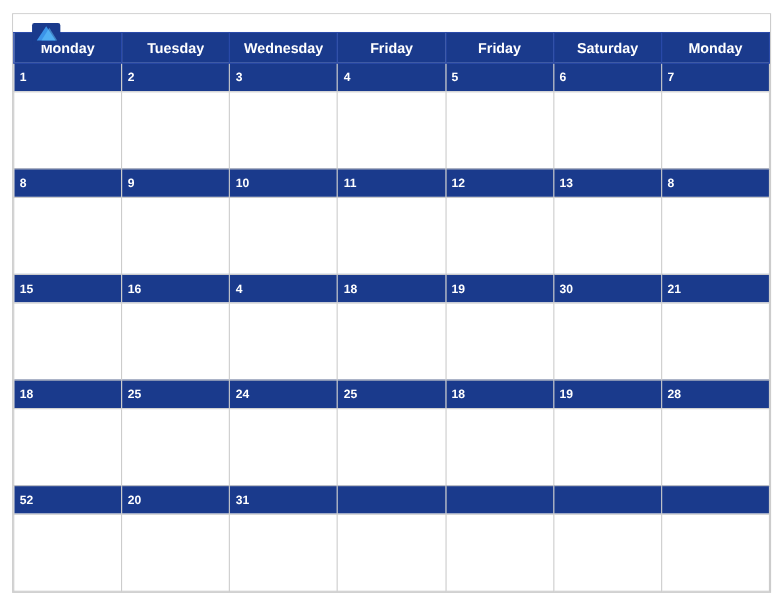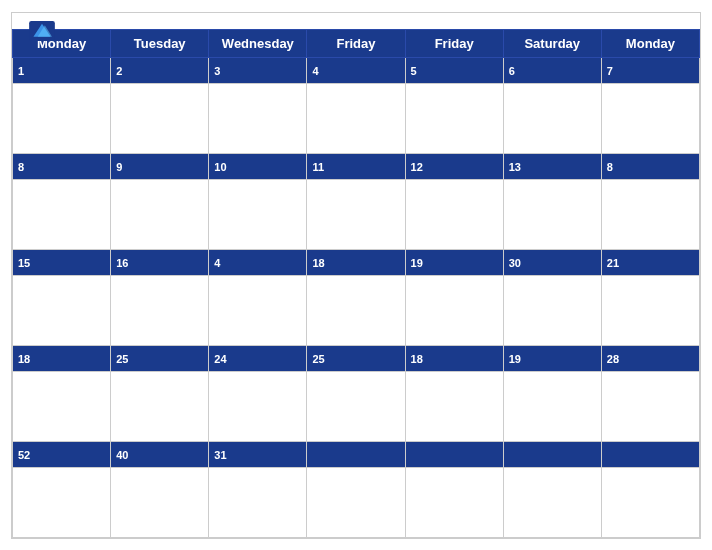--- a/index.html
+++ b/index.html
@@ -209,21 +209,21 @@
           <td></td>
           <td></td>
           <td></td>
           <td></td>
           <td></td>
           <td></td>
           <td></td>
         </tr>
         <tr class="row-header">
           <td><span class="date-num">52</span></td>
-          <td><span class="date-num">40</span></td>
+          <td><span class="date-num">20</span></td>
           <td><span class="date-num">31</span></td>
           <td></td>
           <td></td>
           <td></td>
           <td></td>
         </tr>
         <tr class="week-row">
           <td></td>
           <td></td>
           <td></td>

